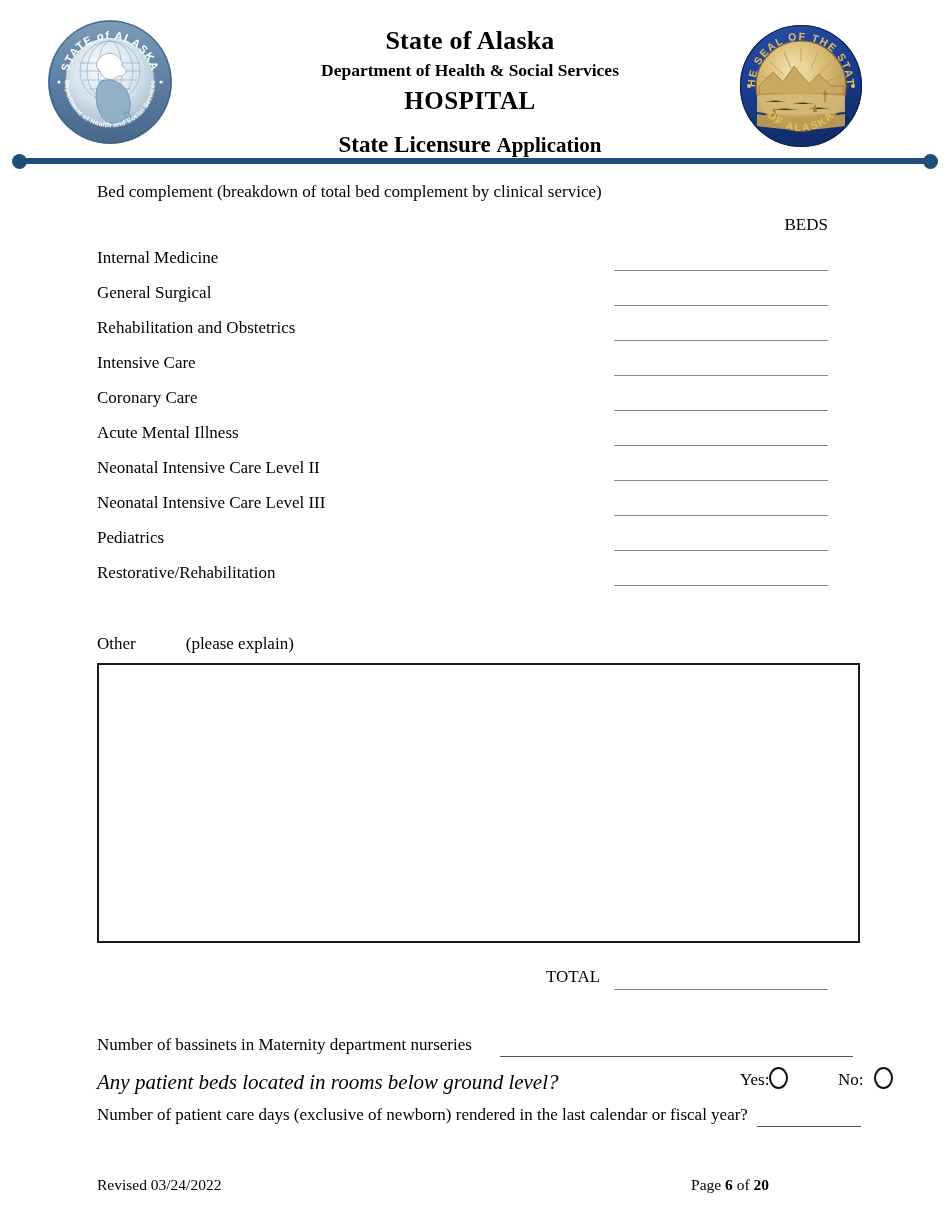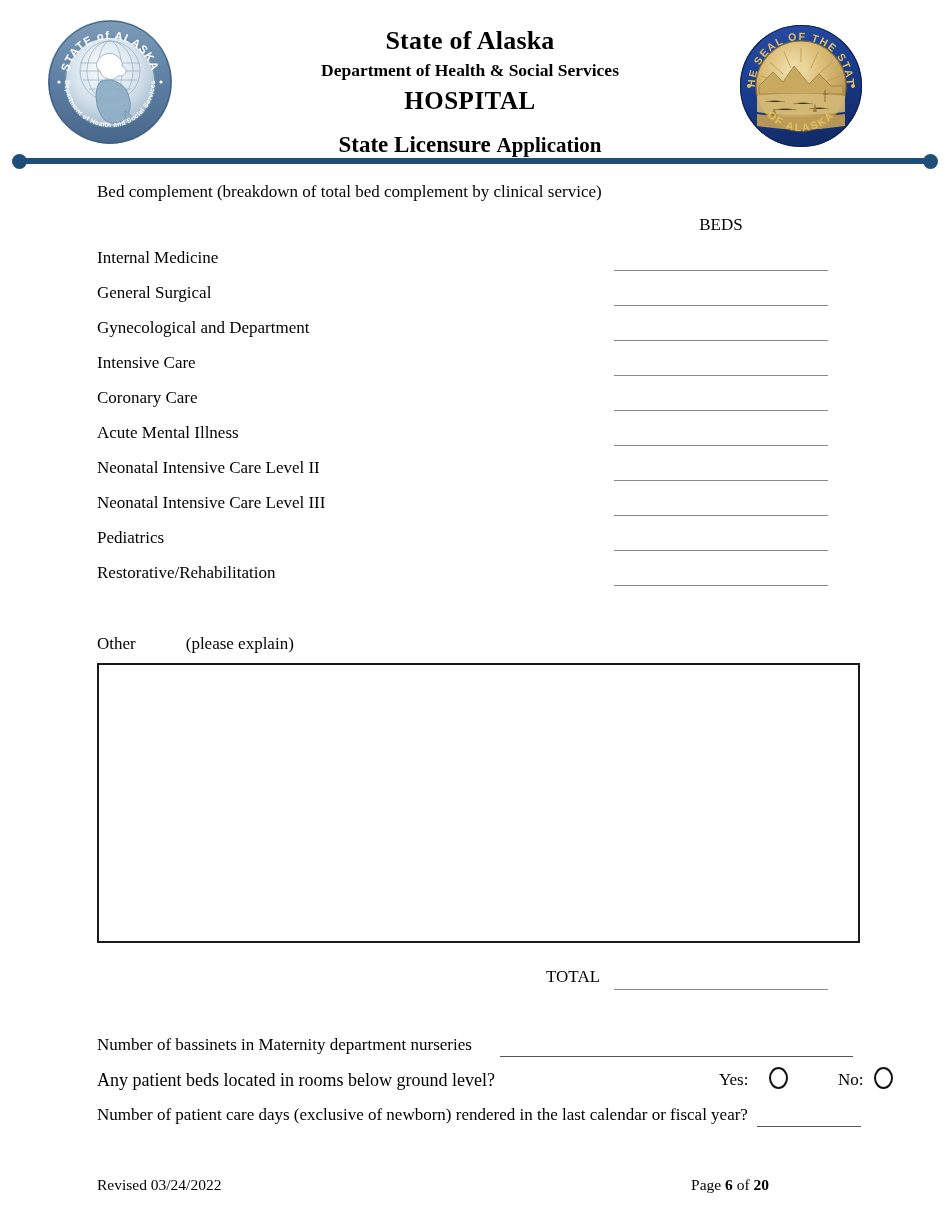--- a/index.html
+++ b/index.html
@@ -88,21 +88,21 @@
   
   .intro {
     position: absolute;
     left: 97px; top: 182px;
     font-size: 17px;
   }
   .beds-header {
     position: absolute;
     left: 614px; top: 215px;
     width: 214px;
-    text-align: center;
+    text-align: right;
     font-size: 17px;
   }
 
   .bed-rows {
     position: absolute;
     left: 0; top: 248px;
     width: 768px;
   }
   .bed-row {
     position: relative;
@@ -160,25 +160,26 @@
   .q-bassinets-line {
     position: absolute;
     left: 500px; top: 1056px;
     width: 353px; height: 0;
     border-bottom: 1.4px solid #555;
   }
 
   .q-basement-label {
     position: absolute;
     left: 97px; top: 1070px;
-    font-size: 18px;
+    font-size: 21px;
+    font-style: italic;
   }
   .yes-label {
     position: absolute;
-    left: 719px; top: 1070px;
+    left: 740px; top: 1070px;
     font-size: 17px;
   }
   .no-label {
     position: absolute;
     left: 838px; top: 1070px;
     font-size: 17px;
   }
   .radio-oval {
     position: absolute;
     width: 19px; height: 22px;
@@ -332,21 +333,21 @@
 <div class="bed-rows">
   <div class="bed-row">
     <div class="bed-label">Internal Medicine</div>
     <div class="bed-line"></div>
   </div>
   <div class="bed-row">
     <div class="bed-label">General Surgical</div>
     <div class="bed-line"></div>
   </div>
   <div class="bed-row">
-    <div class="bed-label">Gynecological and Department</div>
+    <div class="bed-label">Rehabilitation and Obstetrics</div>
     <div class="bed-line"></div>
   </div>
   <div class="bed-row">
     <div class="bed-label">Intensive Care</div>
     <div class="bed-line"></div>
   </div>
   <div class="bed-row">
     <div class="bed-label">Coronary Care</div>
     <div class="bed-line"></div>
   </div>

